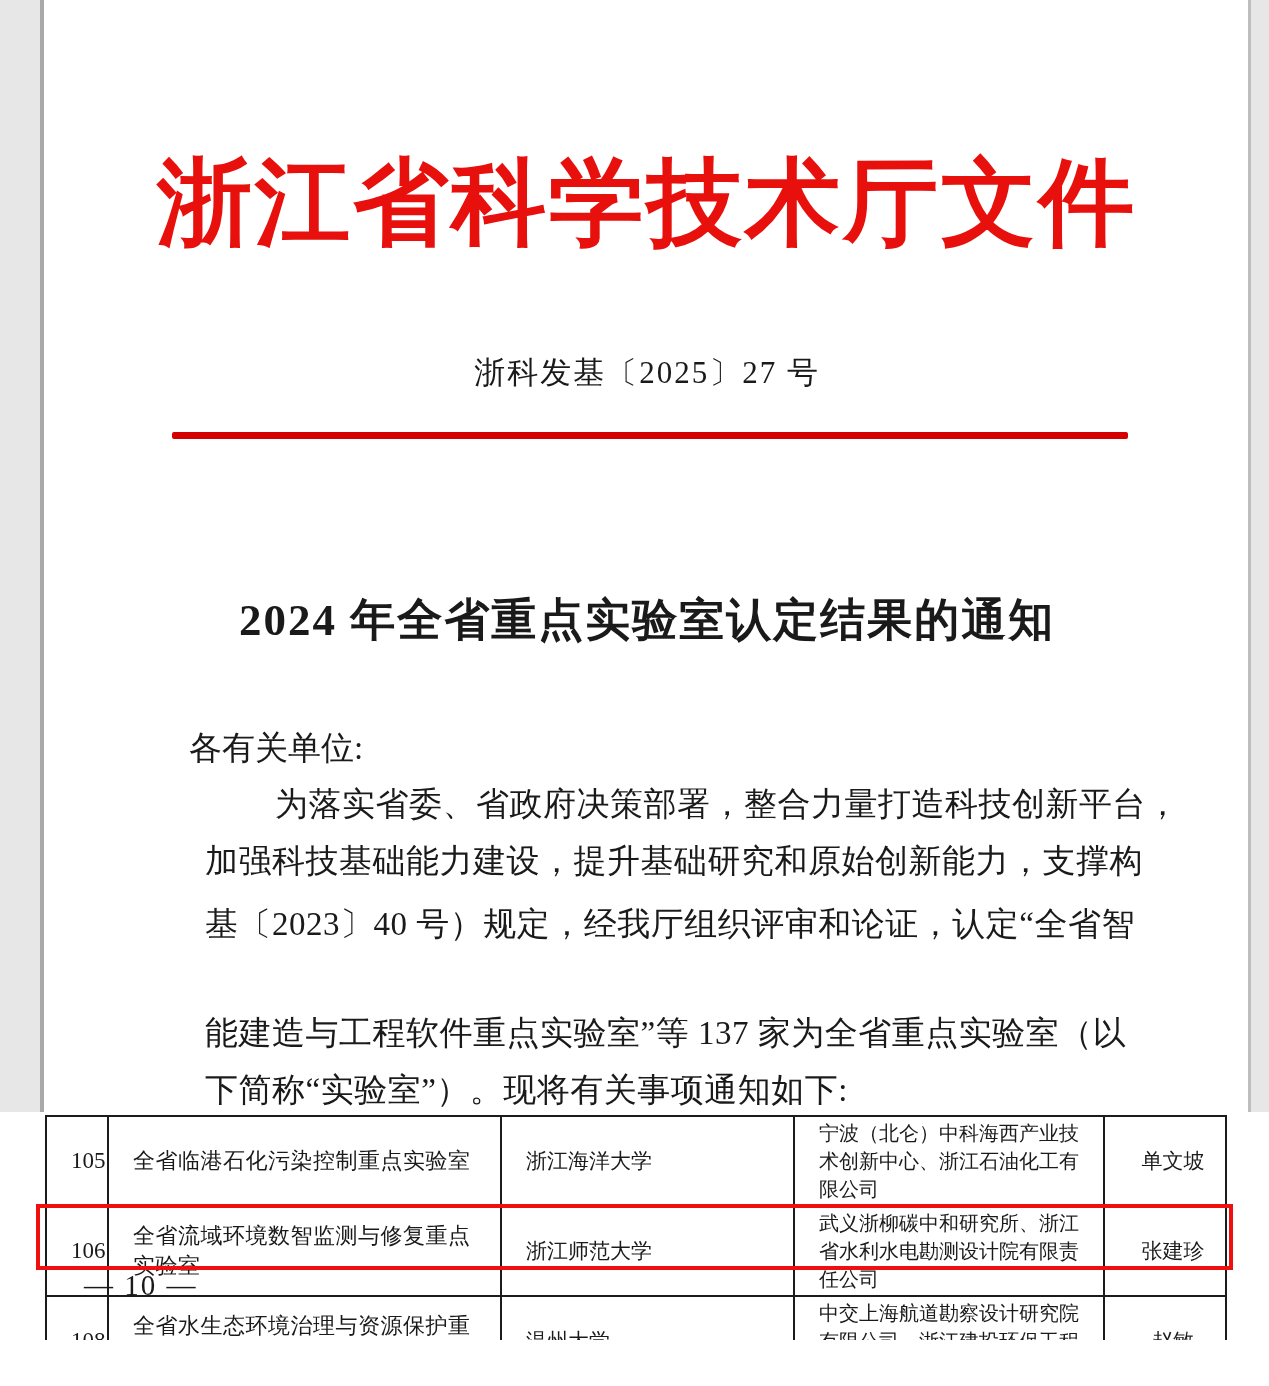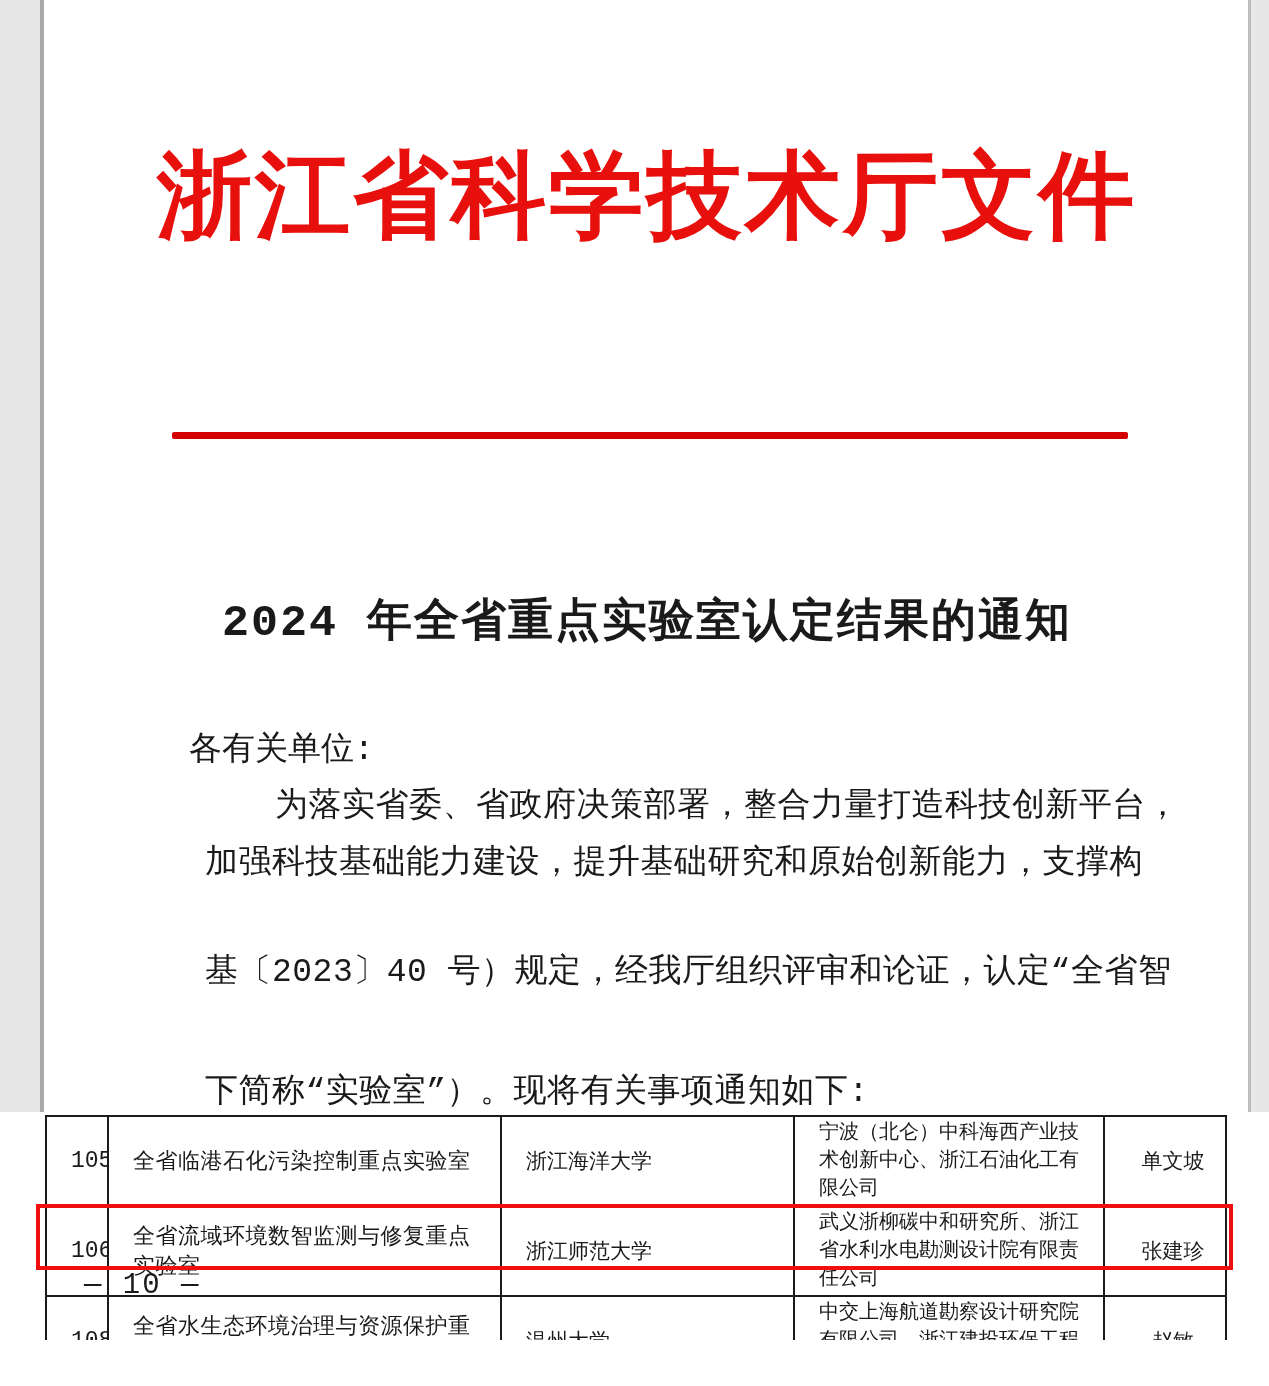--- a/index.html
+++ b/index.html
@@ -1,19 +1,19 @@
 <!DOCTYPE html>
 <html><head>
 <meta charset="utf-8">
 <style>
   html,body { margin:0; padding:0; background:#ffffff; }
   .stage {
     position:relative; width:1269px; height:1340px; overflow:hidden;
     background:#ffffff; color:#1a1a1a;
-    font-family:Liberation Mono, monospace;
+    font-family:Liberation Serif, serif;
   }
   
   .edge { position:absolute; top:0; height:1112px; background:#e7e7e7; }
   .edge-left  { left:0; width:40px; border-right:4px solid #a9a9a9; }
   .edge-right { right:0; width:18px; border-left:3px solid #bdbdbd; }
 
   .centered-band { position:absolute; left:45px; width:1204px; text-align:center; }
 
   .header-title {
     top:146px; font-size:95px; font-weight:bold; color:#e8100c;
@@ -27,21 +27,21 @@
   .notice-line { font-size:45px; font-weight:bold; letter-spacing:2px; white-space:nowrap; }
   .notice-1 { top:522px; }
   .notice-2 { top:590px; }
 
   .salutation { position:absolute; left:189px; top:726px; font-size:33px; }
   .body-line {
     position:absolute; left:205px; width:935px; font-size:33px;
     letter-spacing:0.5px; white-space:nowrap;
   }
   .indent { padding-left:70px; }
-  .y1{top:782px}.y2{top:839px}.y3{top:896px}.y4{top:948px}.y5{top:1011px}.y6{top:1068px}
+  .y1{top:782px}.y2{top:839px}.y3{top:896px}.y4{top:902px}.y5{top:1011px}.y6{top:1068px}
 
   table.results {
     position:absolute; left:45px; top:1115px; width:1180px;
     border-collapse:collapse; table-layout:fixed; background:#ffffff;
   }
   table.results td {
     border:2px solid #1b1b1b; vertical-align:middle;
     padding:2px 8px 2px 24px; overflow:hidden;
   }
   .r1{height:48px}.r2{height:47px}.r3{height:58px}.r4{height:57px}
@@ -60,30 +60,32 @@
 </head>
 <body>
 
 <div class="stage">
 
   <div class="edge edge-left"></div>
   <div class="edge edge-right"></div>
 
   <div class="centered-band header-title">浙江省科学技术厅文件</div>
 
+  <div class="centered-band doc-number">浙科发基〔2025〕27 号</div>
 
   <div class="red-rule"></div>
 
   <div class="centered-band notice-line notice-2">2024 年全省重点实验室认定结果的通知</div>
 
   <div class="salutation">各有关单位:</div>
 
   <div class="body-line y2">加强科技基础能力建设，提升基础研究和原始创新能力，支撑构</div>
   <div class="body-line y1 indent">为落实省委、省政府决策部署，整合力量打造科技创新平台，</div>
   <div class="body-line y4">基〔2023〕40 号）规定，经我厅组织评审和论证，认定“全省智</div>
+  <div class="body-line y5">能建造与工程软件重点实验室”等 137 家为全省重点实验室（以</div>
   <div class="body-line y6">下简称“实验室”）。现将有关事项通知如下:</div>
 
   <table class="results">
     <colgroup>
       <col style="width:62px">
         <col style="width:393px">
         <col style="width:293px">
       <col style="width:310px">
         <col style="width:122px">
     </colgroup>

